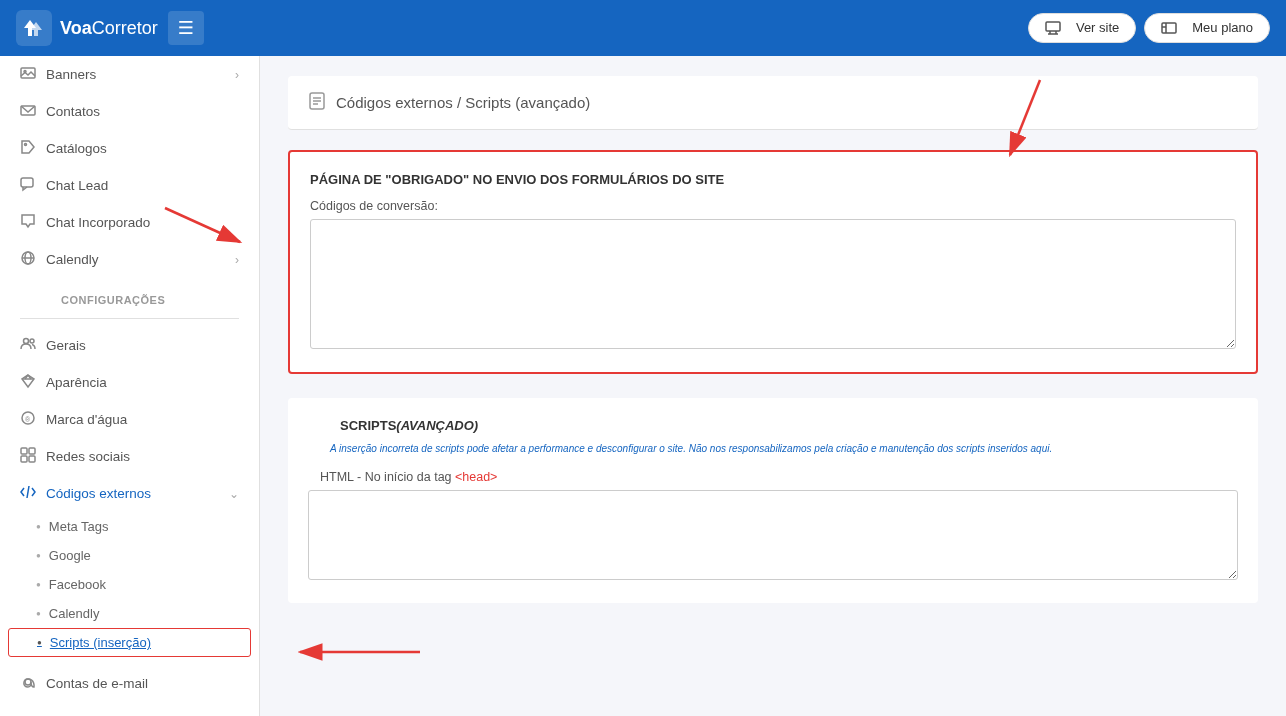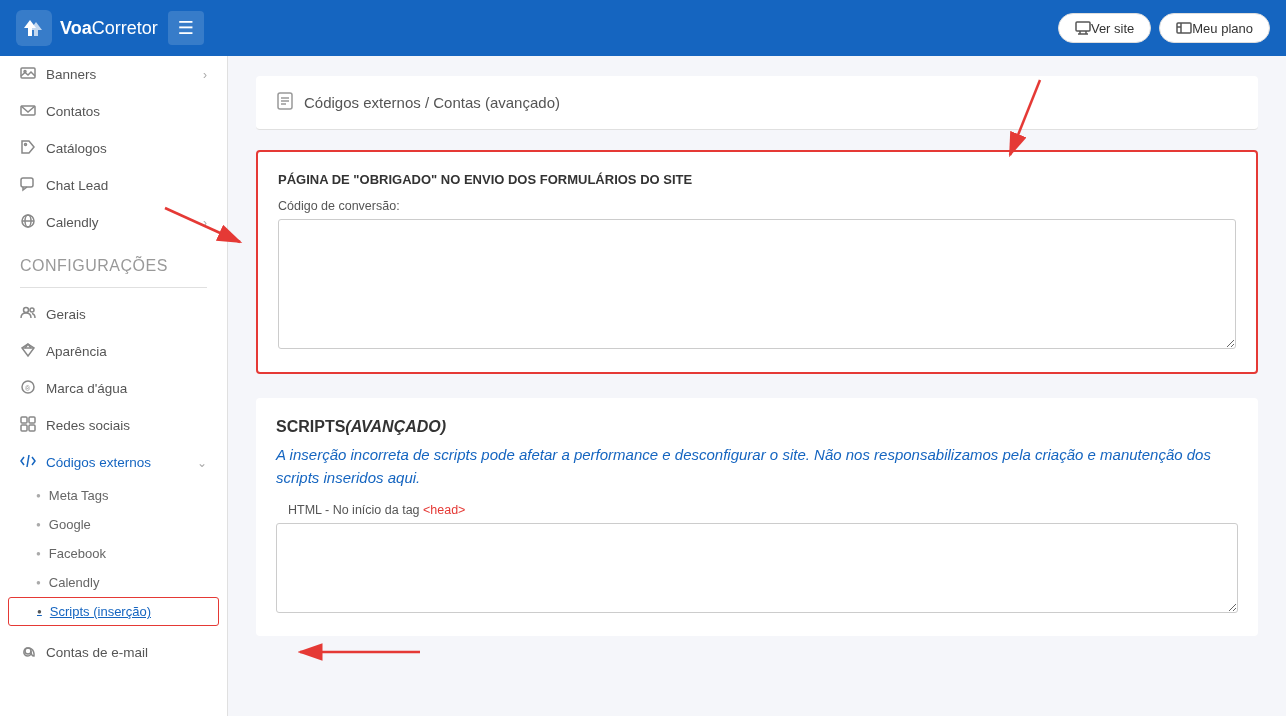--- a/index.html
+++ b/index.html
@@ -44,54 +44,55 @@
       padding: 6px 10px;
       border-radius: 4px;
     }
     .header-right {
       display: flex;
       align-items: center;
       gap: 8px;
     }
     .header-btn {
       display: flex;
-      align-items: center;
-      gap: 0;
+      align-items: flex-start;
+      gap: 15px;
       background: white;
       border: 1px solid #ddd;
       border-radius: 20px;
       padding: 6px 16px;
       cursor: pointer;
       font-size: 13px;
       color: #333;
     }
     .header-btn svg { width: 16px; height: 16px; }
 
     
     .layout {
       display: flex;
       flex: 1;
       overflow: hidden;
     }
 
     
     .sidebar {
-      width: 228px;
+      width: 260px;
       background: white;
       border-right: 1px solid #e0e0e0;
       overflow-y: auto;
       flex-shrink: 0;
       padding-bottom: 16px;
     }
     .sidebar-section-title {
-      font-size: 16px;
-      font-weight: 400;
+      font-size: 11px;
+      font-weight: 700;
       color: #999;
       padding: 16px 20px 8px;
       letter-spacing: 0.5px;
+      margin-left: 41px;
     }
     .sidebar-divider {
       height: 1px;
       background: #e0e0e0;
       margin: 4px 20px 8px;
     }
     .sidebar-item {
       display: flex;
       align-items: center;
       gap: 10px;
@@ -183,32 +184,34 @@
       color: #333;
       background: white;
     }
 
     .scripts-section {
       background: white;
       border-radius: 4px;
       padding: 20px;
     }
     .scripts-title {
-      font-size: 16px;
+      font-size: 13px;
       font-weight: 700;
       color: #333;
       margin-bottom: 8px;
+      margin-left: 32px;
     }
     .scripts-title em { font-style: italic; }
     .scripts-warning {
-      font-size: 15px;
+      font-size: 10px;
       color: #1565c0;
       font-style: italic;
       margin-bottom: 14px;
       line-height: 1.5;
+      margin-left: 22px;
     }
     .scripts-field-label {
       font-size: 12.5px;
       color: #555;
       margin-bottom: 6px;
       margin-left: 12px;
     }
     .scripts-field-label .tag {
       color: #e53935;
     }
@@ -318,20 +321,28 @@
     <div class="sidebar-item">
       <span class="icon">
         <svg width="16" height="16" viewBox="0 0 16 16" fill="none" stroke="currentColor" stroke-width="1.5">
           <rect x="1" y="2" width="12" height="9" rx="2"></rect>
           <path d="M3 11 L3 14 L7 11"></path>
         </svg>
       </span>
       <span>Chat Lead</span>
     </div>
 
+    <div class="sidebar-item">
+      <span class="icon">
+        <svg width="16" height="16" viewBox="0 0 16 16" fill="none" stroke="currentColor" stroke-width="1.5">
+          <path d="M2 2 L14 2 L14 11 L10 11 L8 14 L6 11 L2 11 Z" rx="1"></path>
+        </svg>
+      </span>
+      <span>Chat Incorporado</span>
+    </div>
 
     <div class="sidebar-item">
       <span class="icon">
         <svg width="16" height="16" viewBox="0 0 16 16" fill="none" stroke="currentColor" stroke-width="1.5">
           <circle cx="8" cy="8" r="6"></circle>
           <ellipse cx="8" cy="8" rx="3" ry="6"></ellipse>
           <line x1="2" y1="8" x2="14" y2="8"></line>
         </svg>
       </span>
       <span>Calendly</span>
@@ -438,26 +449,26 @@
 
     <div class="page-header">
       <span class="page-header-icon">
         <svg width="18" height="18" viewBox="0 0 18 18" fill="none" stroke="#999" stroke-width="1.5">
           <rect x="2" y="1" width="14" height="16" rx="2"></rect>
           <line x1="5" y1="6" x2="13" y2="6"></line>
           <line x1="5" y1="9" x2="13" y2="9"></line>
           <line x1="5" y1="12" x2="10" y2="12"></line>
         </svg>
       </span>
-      <span class="page-header-title">Códigos externos / Contas (avançado)</span>
+      <span class="page-header-title">Códigos externos / Scripts (avançado)</span>
     </div>
 
     <div class="section-box">
       <div class="section-box-title">PÁGINA DE "OBRIGADO" NO ENVIO DOS FORMULÁRIOS DO SITE</div>
-      <div class="field-label">Código de conversão:</div>
+      <div class="field-label">Códigos de conversão:</div>
       <textarea class="code-textarea" style=""></textarea>
     </div>
 
     <div class="scripts-section">
       <div class="scripts-title">
         <span>SCRIPTS</span><em>(AVANÇADO)</em>
       </div>
       <div class="scripts-warning">A inserção incorreta de scripts pode afetar a performance e desconfigurar o site. Não nos responsabilizamos pela criação e manutenção dos scripts inseridos aqui.</div>
       <div class="scripts-field-label">
         <span>HTML - No início da tag </span><span class="tag">&lt;head&gt;</span>

